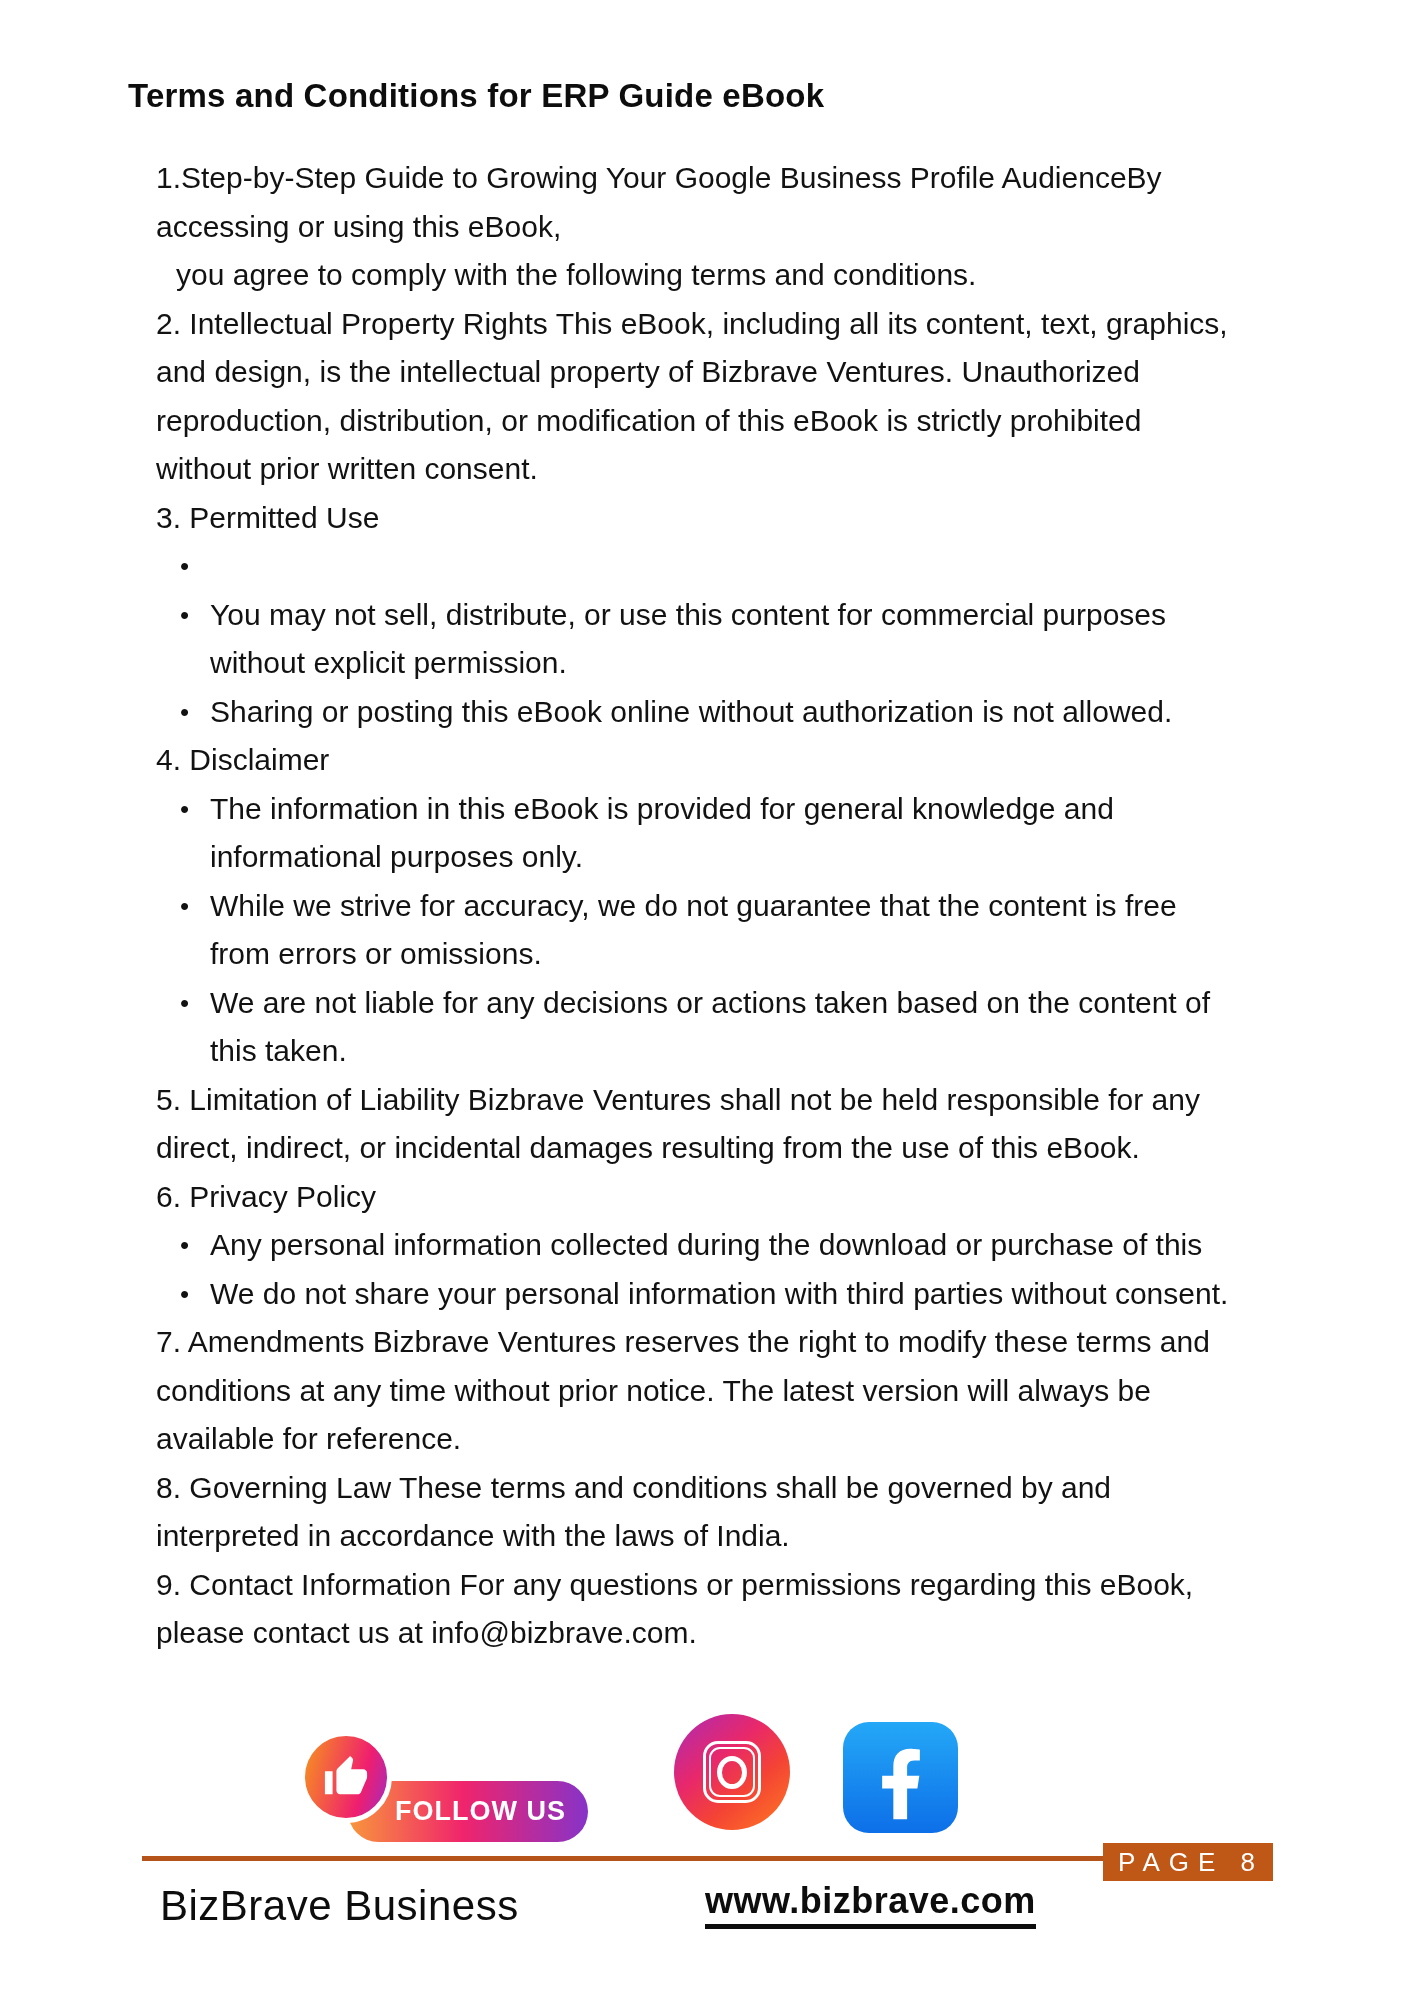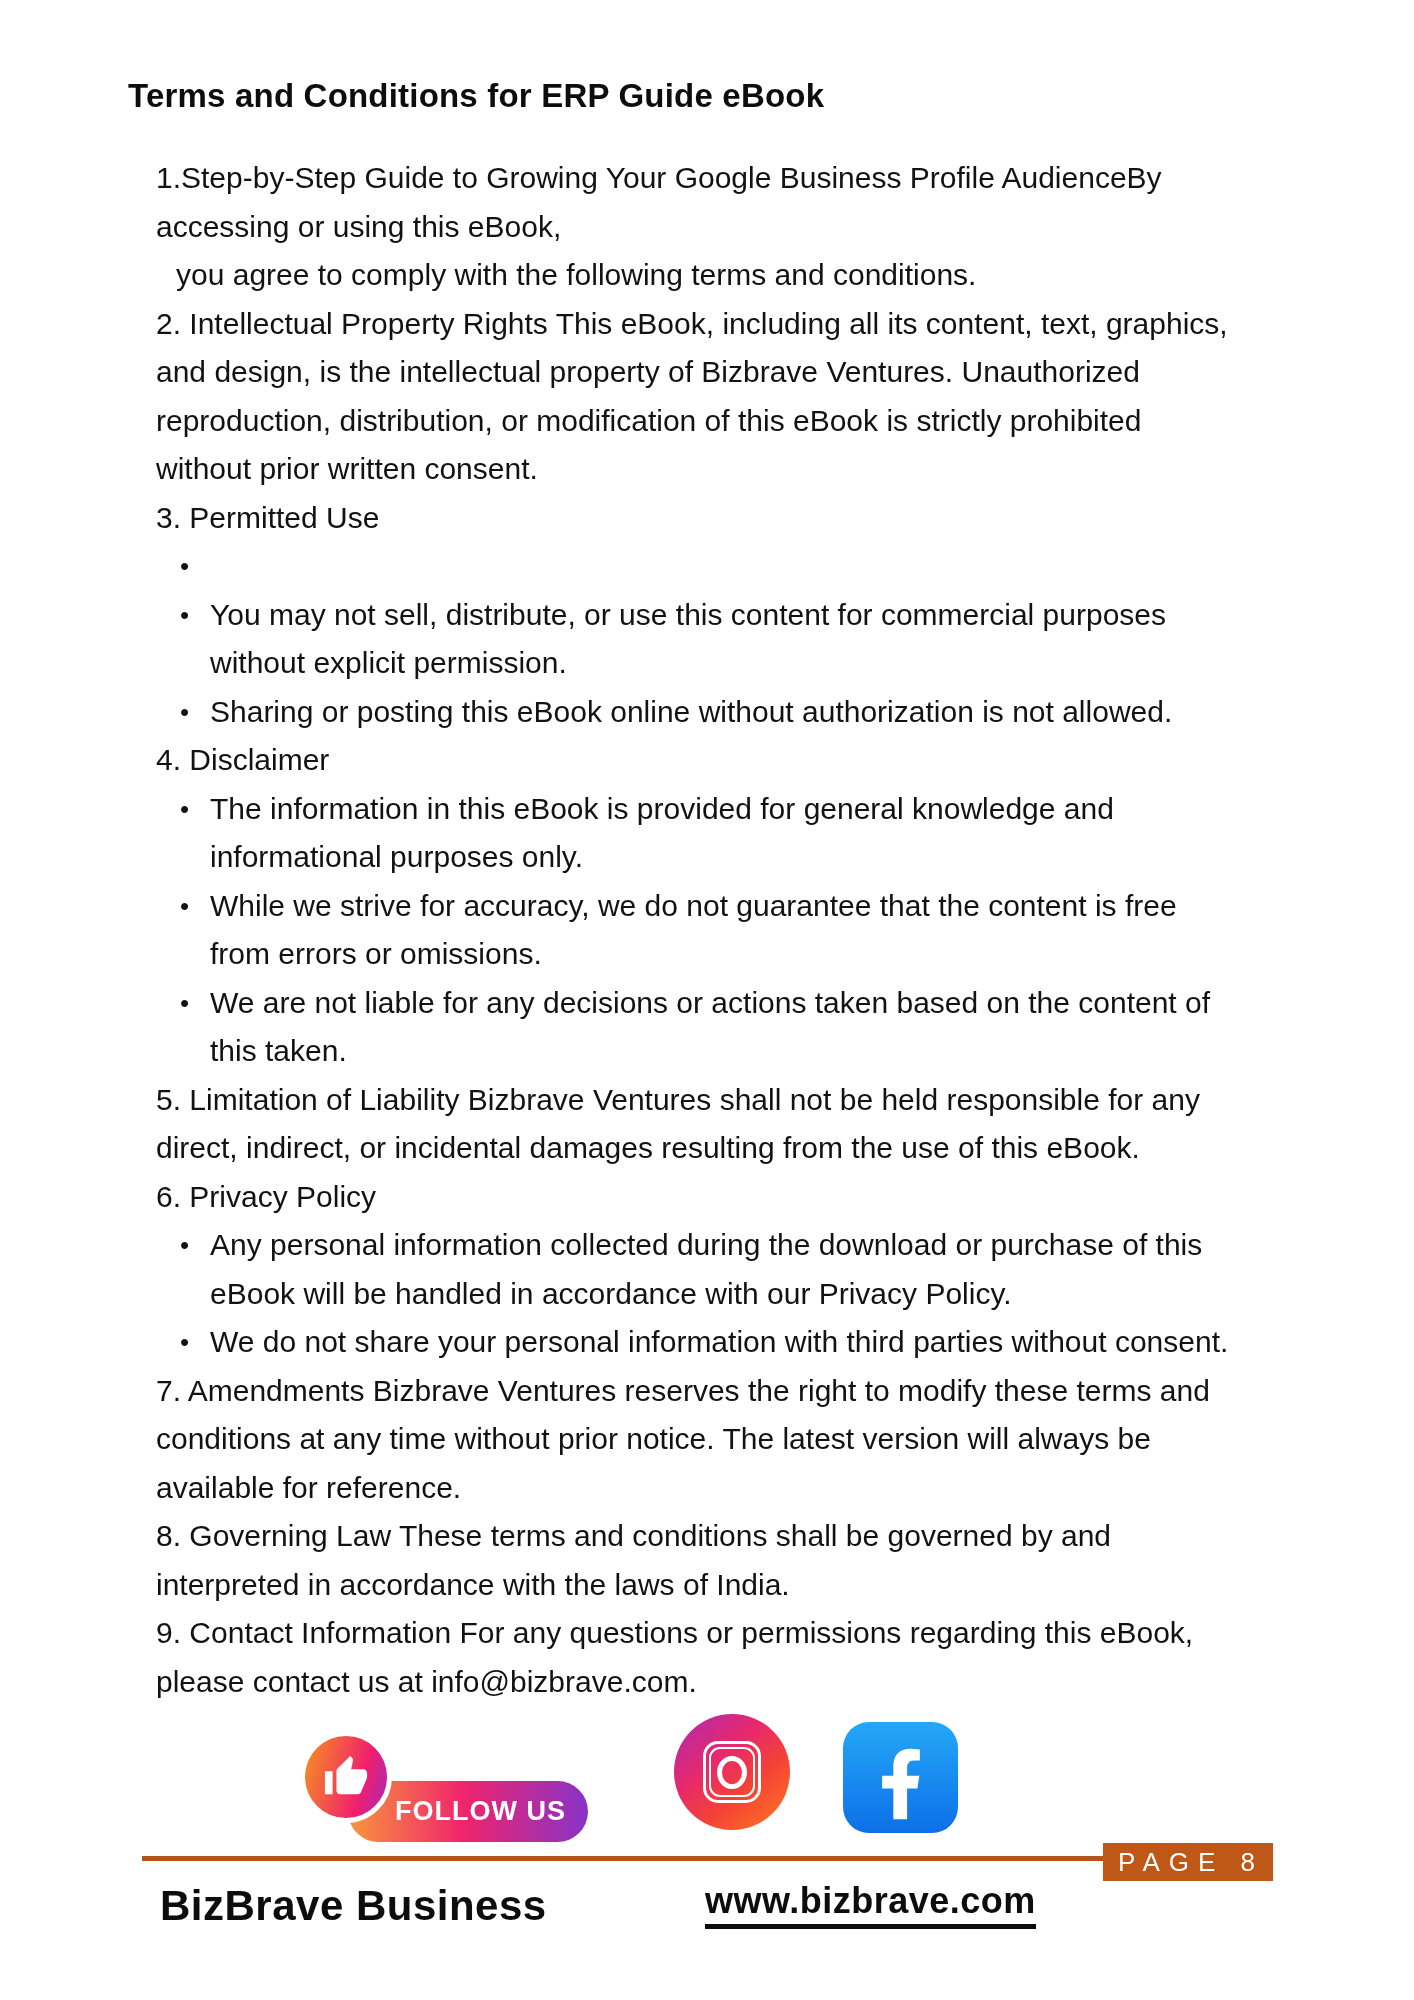--- a/index.html
+++ b/index.html
@@ -75,21 +75,21 @@
     position:absolute;left:142px;top:1856px;width:961px;height:5px;background:#B4541B;
   }
   .page-badge{
     position:absolute;left:1103px;top:1843px;width:170px;height:38px;background:#BF5716;
     color:#ffffff;font-size:26px;letter-spacing:9px;
     display:flex;align-items:center;justify-content:center;
     padding-left:6px;box-sizing:border-box;white-space:nowrap;
   }
   .brand-name{
     position:absolute;left:160px;top:1882px;
-    font-size:42px;font-weight:bold;color:#0d0d0d;white-space:nowrap;letter-spacing:.5px;
+    font-size:42px;font-weight:normal;color:#0d0d0d;white-space:nowrap;letter-spacing:.5px;
   }
   .website-link{
     position:absolute;left:705px;top:1880px;
     font-size:36px;font-weight:bold;color:#0d0d0d;white-space:nowrap;letter-spacing:.5px;
     border-bottom:5px solid #0d0d0d;padding-bottom:2px;cursor:pointer;
   }
 </style>
 </head>
 <body>
 
@@ -204,24 +204,20 @@
     <div class="body-line style-plain">
       
       <span class="line-text">6. Privacy Policy</span>
     </div>
 
     <div class="body-line style-bullet">
       <span class="bullet">•</span>
       <span class="line-text">Any personal information collected during the download or purchase of this</span>
     </div>
 
-    <div class="body-line style-cont">
-      
-      <span class="line-text">eBook will be handled in accordance with our Privacy Policy.</span>
-    </div>
 
     <div class="body-line style-bullet">
       <span class="bullet">•</span>
       <span class="line-text">We do not share your personal information with third parties without consent.</span>
     </div>
 
     <div class="body-line style-plain">
       
       <span class="line-text">7. Amendments Bizbrave Ventures reserves the right to modify these terms and</span>
     </div>

